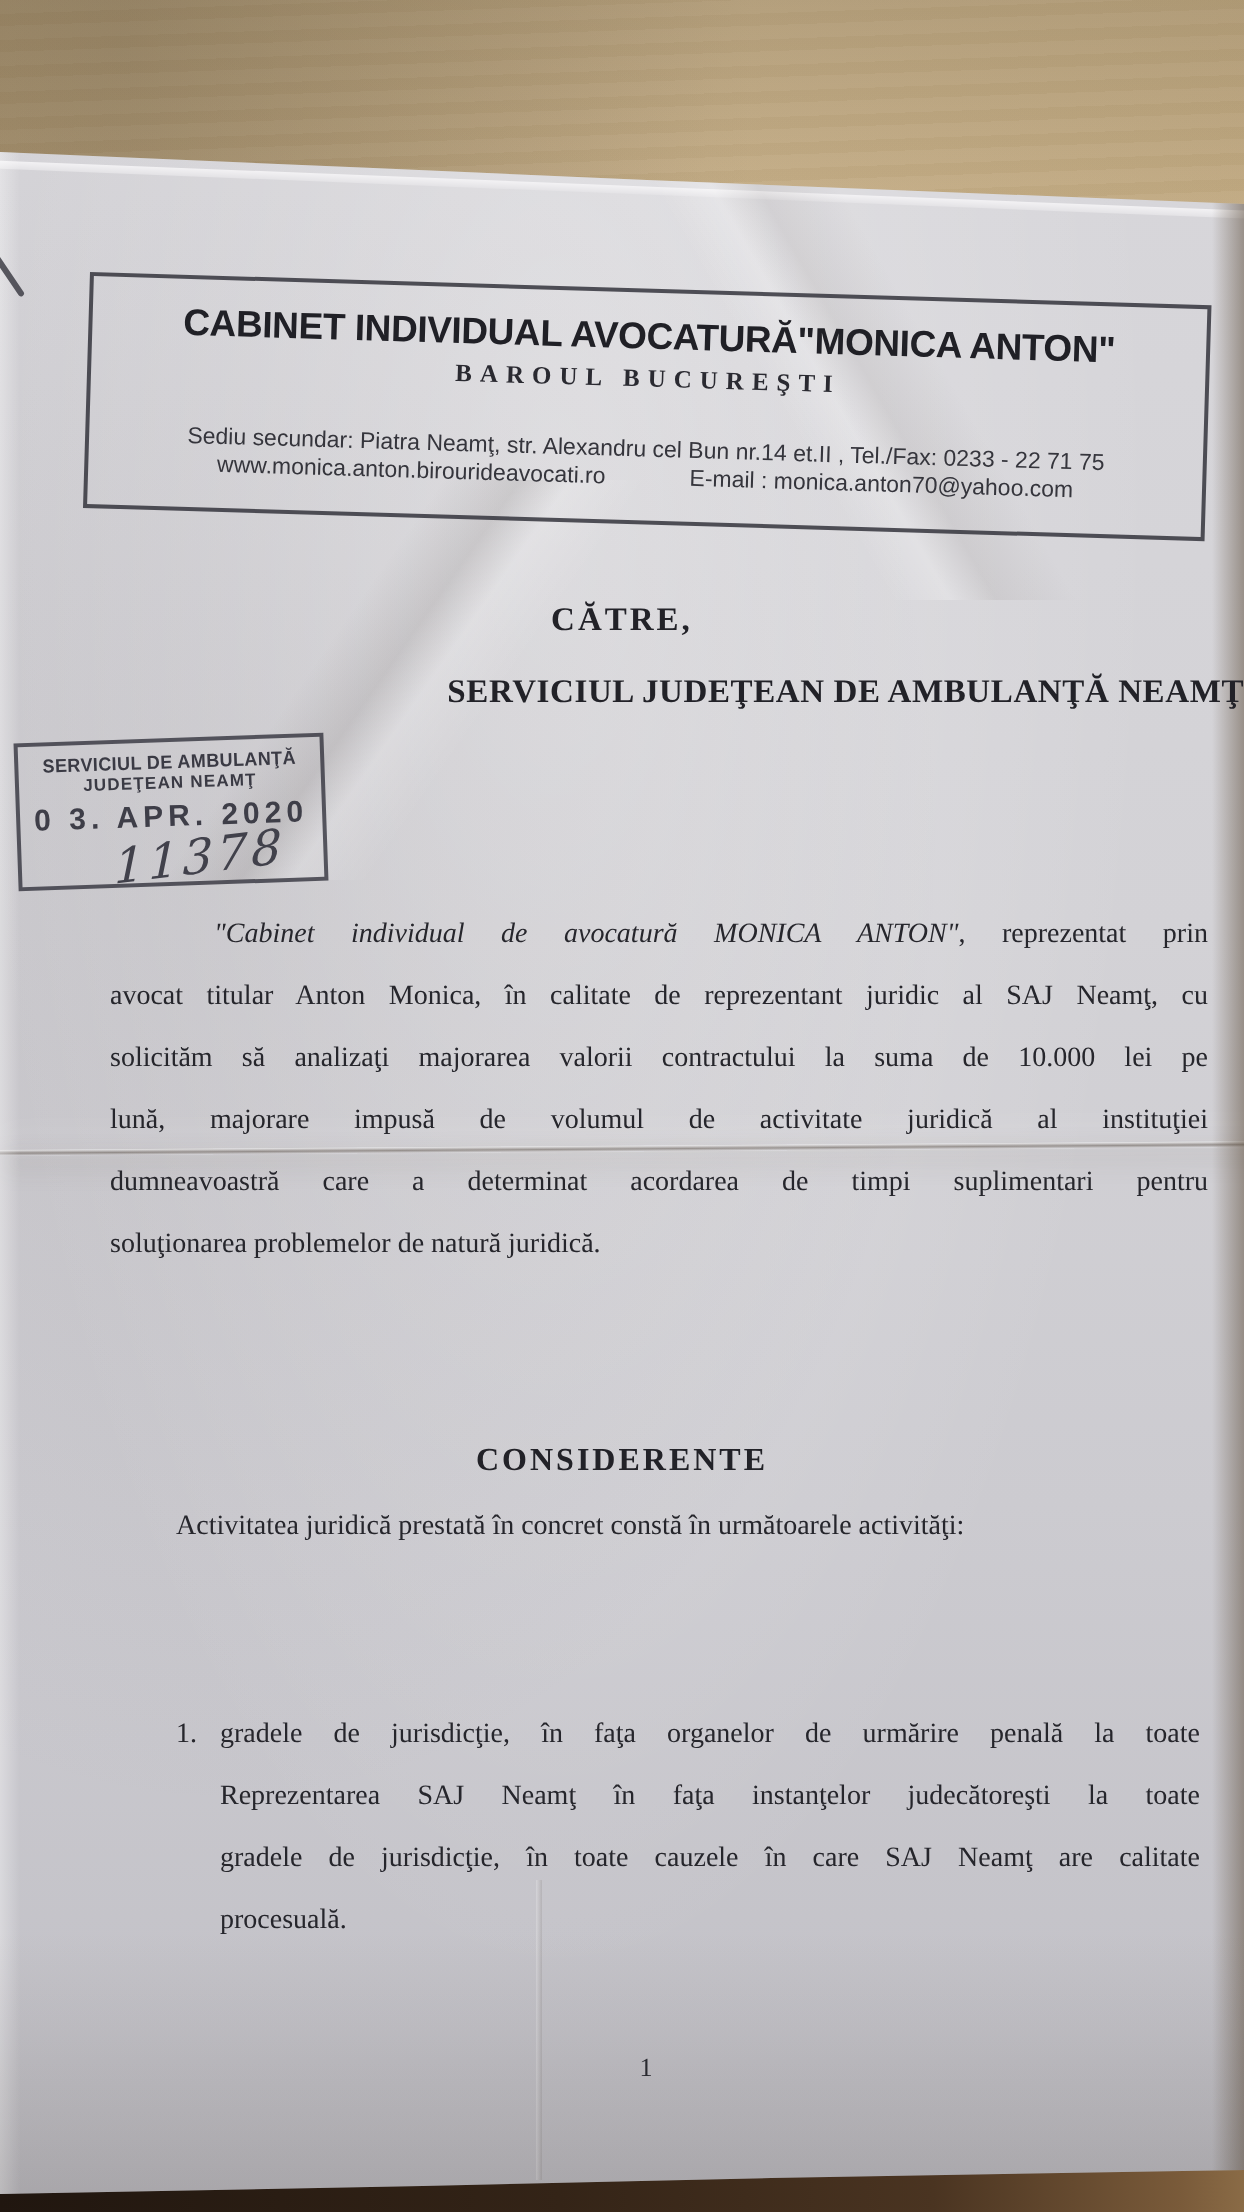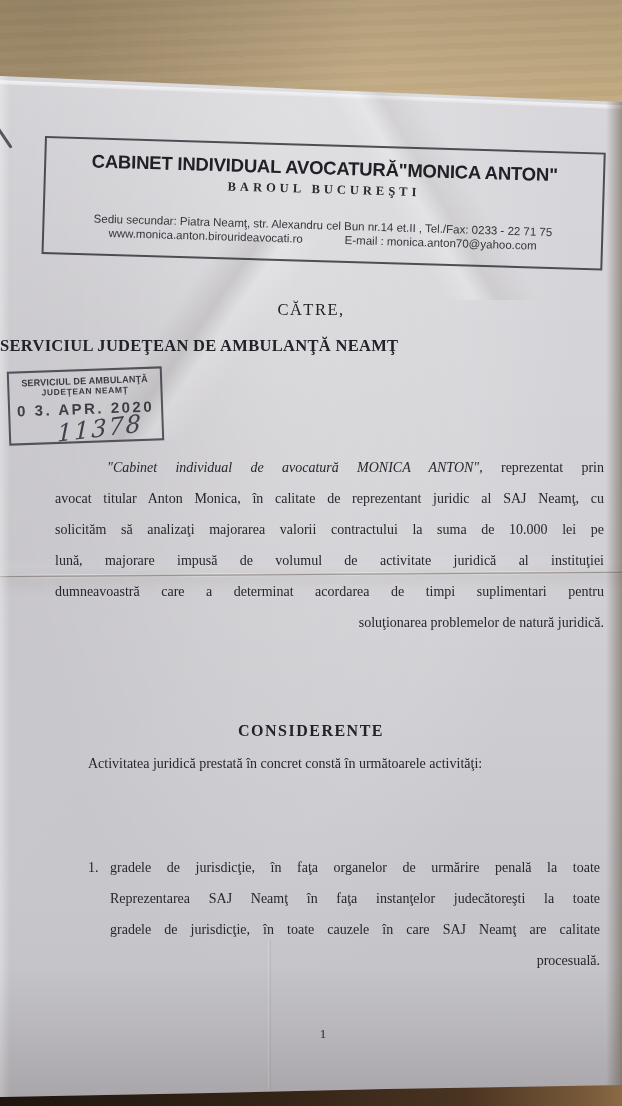--- a/index.html
+++ b/index.html
@@ -51,40 +51,40 @@
     transform:rotate(1.7deg);transform-origin:0 0;text-align:center;}
   .hb-title{margin-top:11px;font-family:"Liberation Sans",sans-serif;font-weight:bold;
     font-size:18.5px;letter-spacing:-0.2px;color:#202026;white-space:nowrap;}
   .hb-bar{margin-top:3px;font-weight:bold;font-size:12.5px;letter-spacing:4px;color:#2a2a31;}
   .hb-address{margin-top:22px;font-family:"Liberation Sans",sans-serif;font-size:11.5px;
     color:#35353c;white-space:nowrap;}
   .hb-webline{margin-top:2px;font-family:"Liberation Sans",sans-serif;font-size:11.5px;color:#35353c;
     display:flex;justify-content:center;gap:42px;white-space:nowrap;}
 
   .catre{position:absolute;left:0;top:300px;width:100%;text-align:center;
-    font-weight:normal;font-size:16.5px;letter-spacing:1.5px;color:#222228;}
-  .serviciul{position:absolute;left:0;top:336px;width:100%;text-align:left;
+    font-weight:bold;font-size:16.5px;letter-spacing:1.5px;color:#222228;}
+  .serviciul{position:absolute;left:0;top:336px;width:100%;text-align:right;
     font-weight:bold;font-size:16.5px;letter-spacing:0.3px;color:#222228;}
 
   .stamp{position:absolute;left:8px;top:369px;width:155px;height:74px;
     border:2.5px solid rgba(48,48,58,0.78);box-sizing:border-box;
     transform:rotate(-2deg);text-align:center;color:#3a3a44;}
   .stamp-l1{margin-top:5px;font-family:"Liberation Sans",sans-serif;font-weight:bold;
     font-size:9px;letter-spacing:0.2px;transform:scaleY(1.05);}
   .stamp-l2{font-family:"Liberation Sans",sans-serif;font-weight:bold;font-size:8.5px;letter-spacing:0.6px;}
   .stamp-date{margin-top:4px;font-family:"Liberation Sans",sans-serif;font-weight:700;
     font-size:15px;letter-spacing:2.5px;color:#3e3e48;}
   .stamp-number{position:absolute;left:46px;top:44px;font-family:"DejaVu Serif",serif;
     font-style:italic;font-size:24px;color:#41414b;
     transform:rotate(-5deg) skewX(-8deg);letter-spacing:2px;}
 
   .body1{position:absolute;left:55px;top:452px;width:549px;
     font-size:14px;line-height:31px;color:#26262c;}
   .jline{text-align:justify;text-align-last:justify;height:31px;overflow:visible;}
-  .lastline{text-align:right;height:31px;}
+  .lastline{text-align:left;height:31px;}
   .firstline{padding-left:52px;}
   .q{font-style:italic;}
   .gap1{display:inline-block;width:45px;height:1px;}
   .gap2{display:inline-block;width:58px;height:1px;}
 
   .considerente{position:absolute;left:0;top:722px;width:100%;text-align:center;
     font-weight:bold;font-size:16px;letter-spacing:1.5px;color:#222228;}
   .intro{position:absolute;left:88px;top:756px;width:520px;font-size:14px;color:#26262c;}
 
   .list1{position:absolute;left:88px;top:852px;width:514px;font-size:14px;line-height:31px;color:#26262c;}

